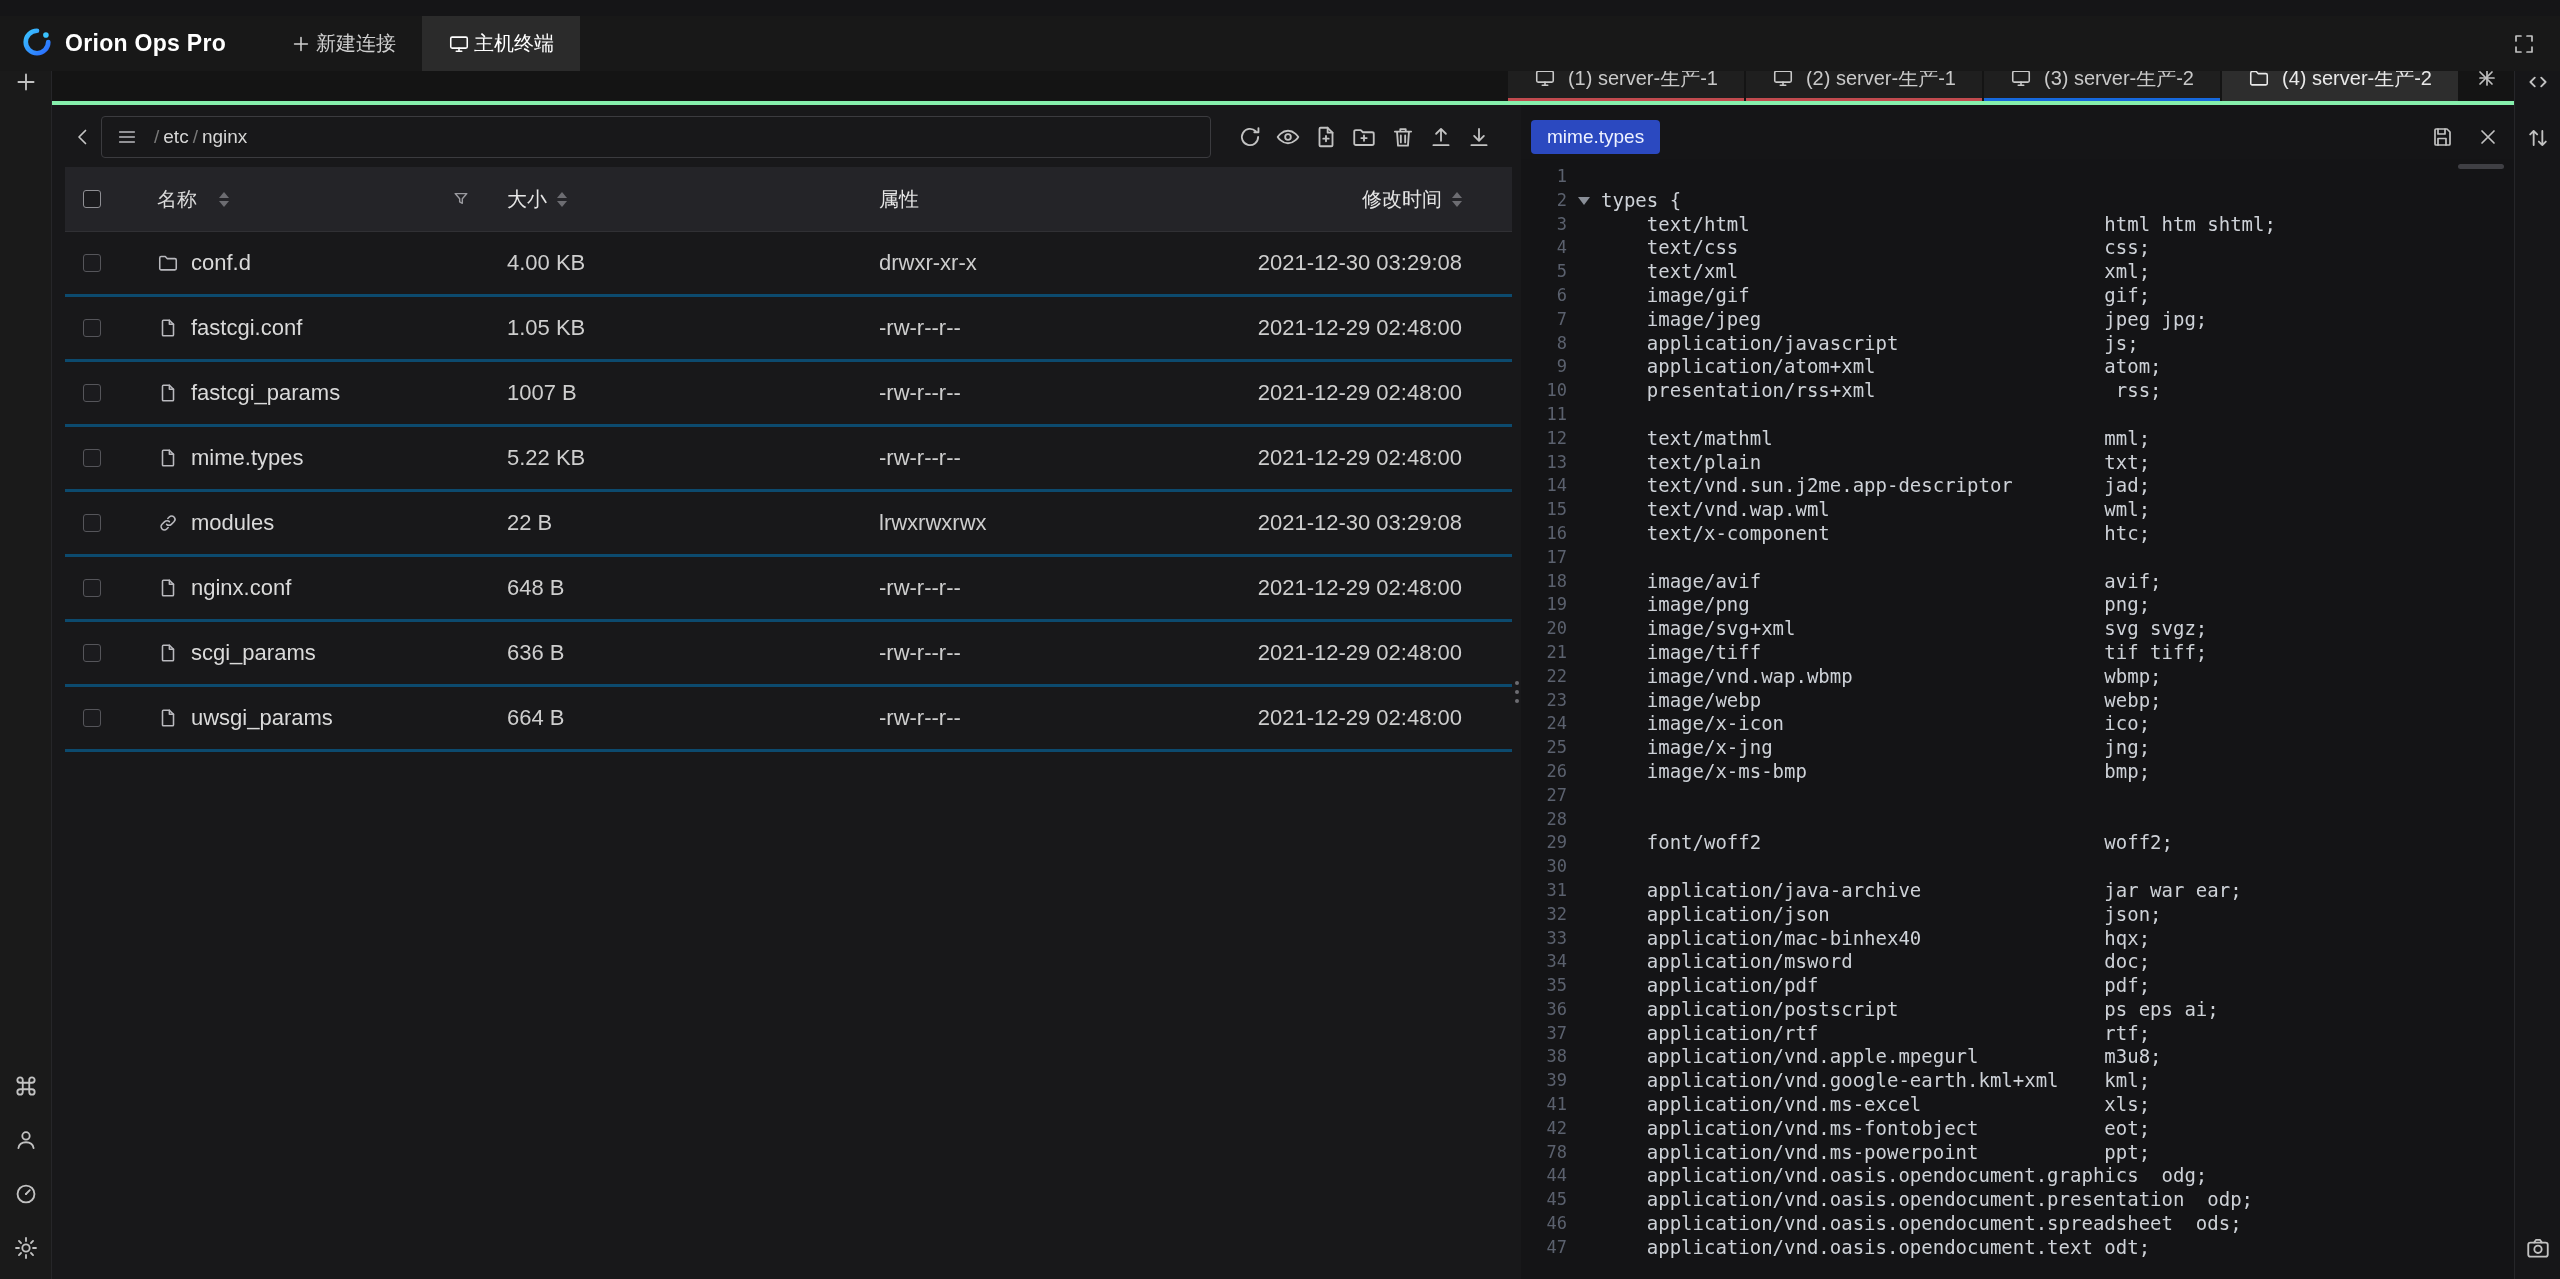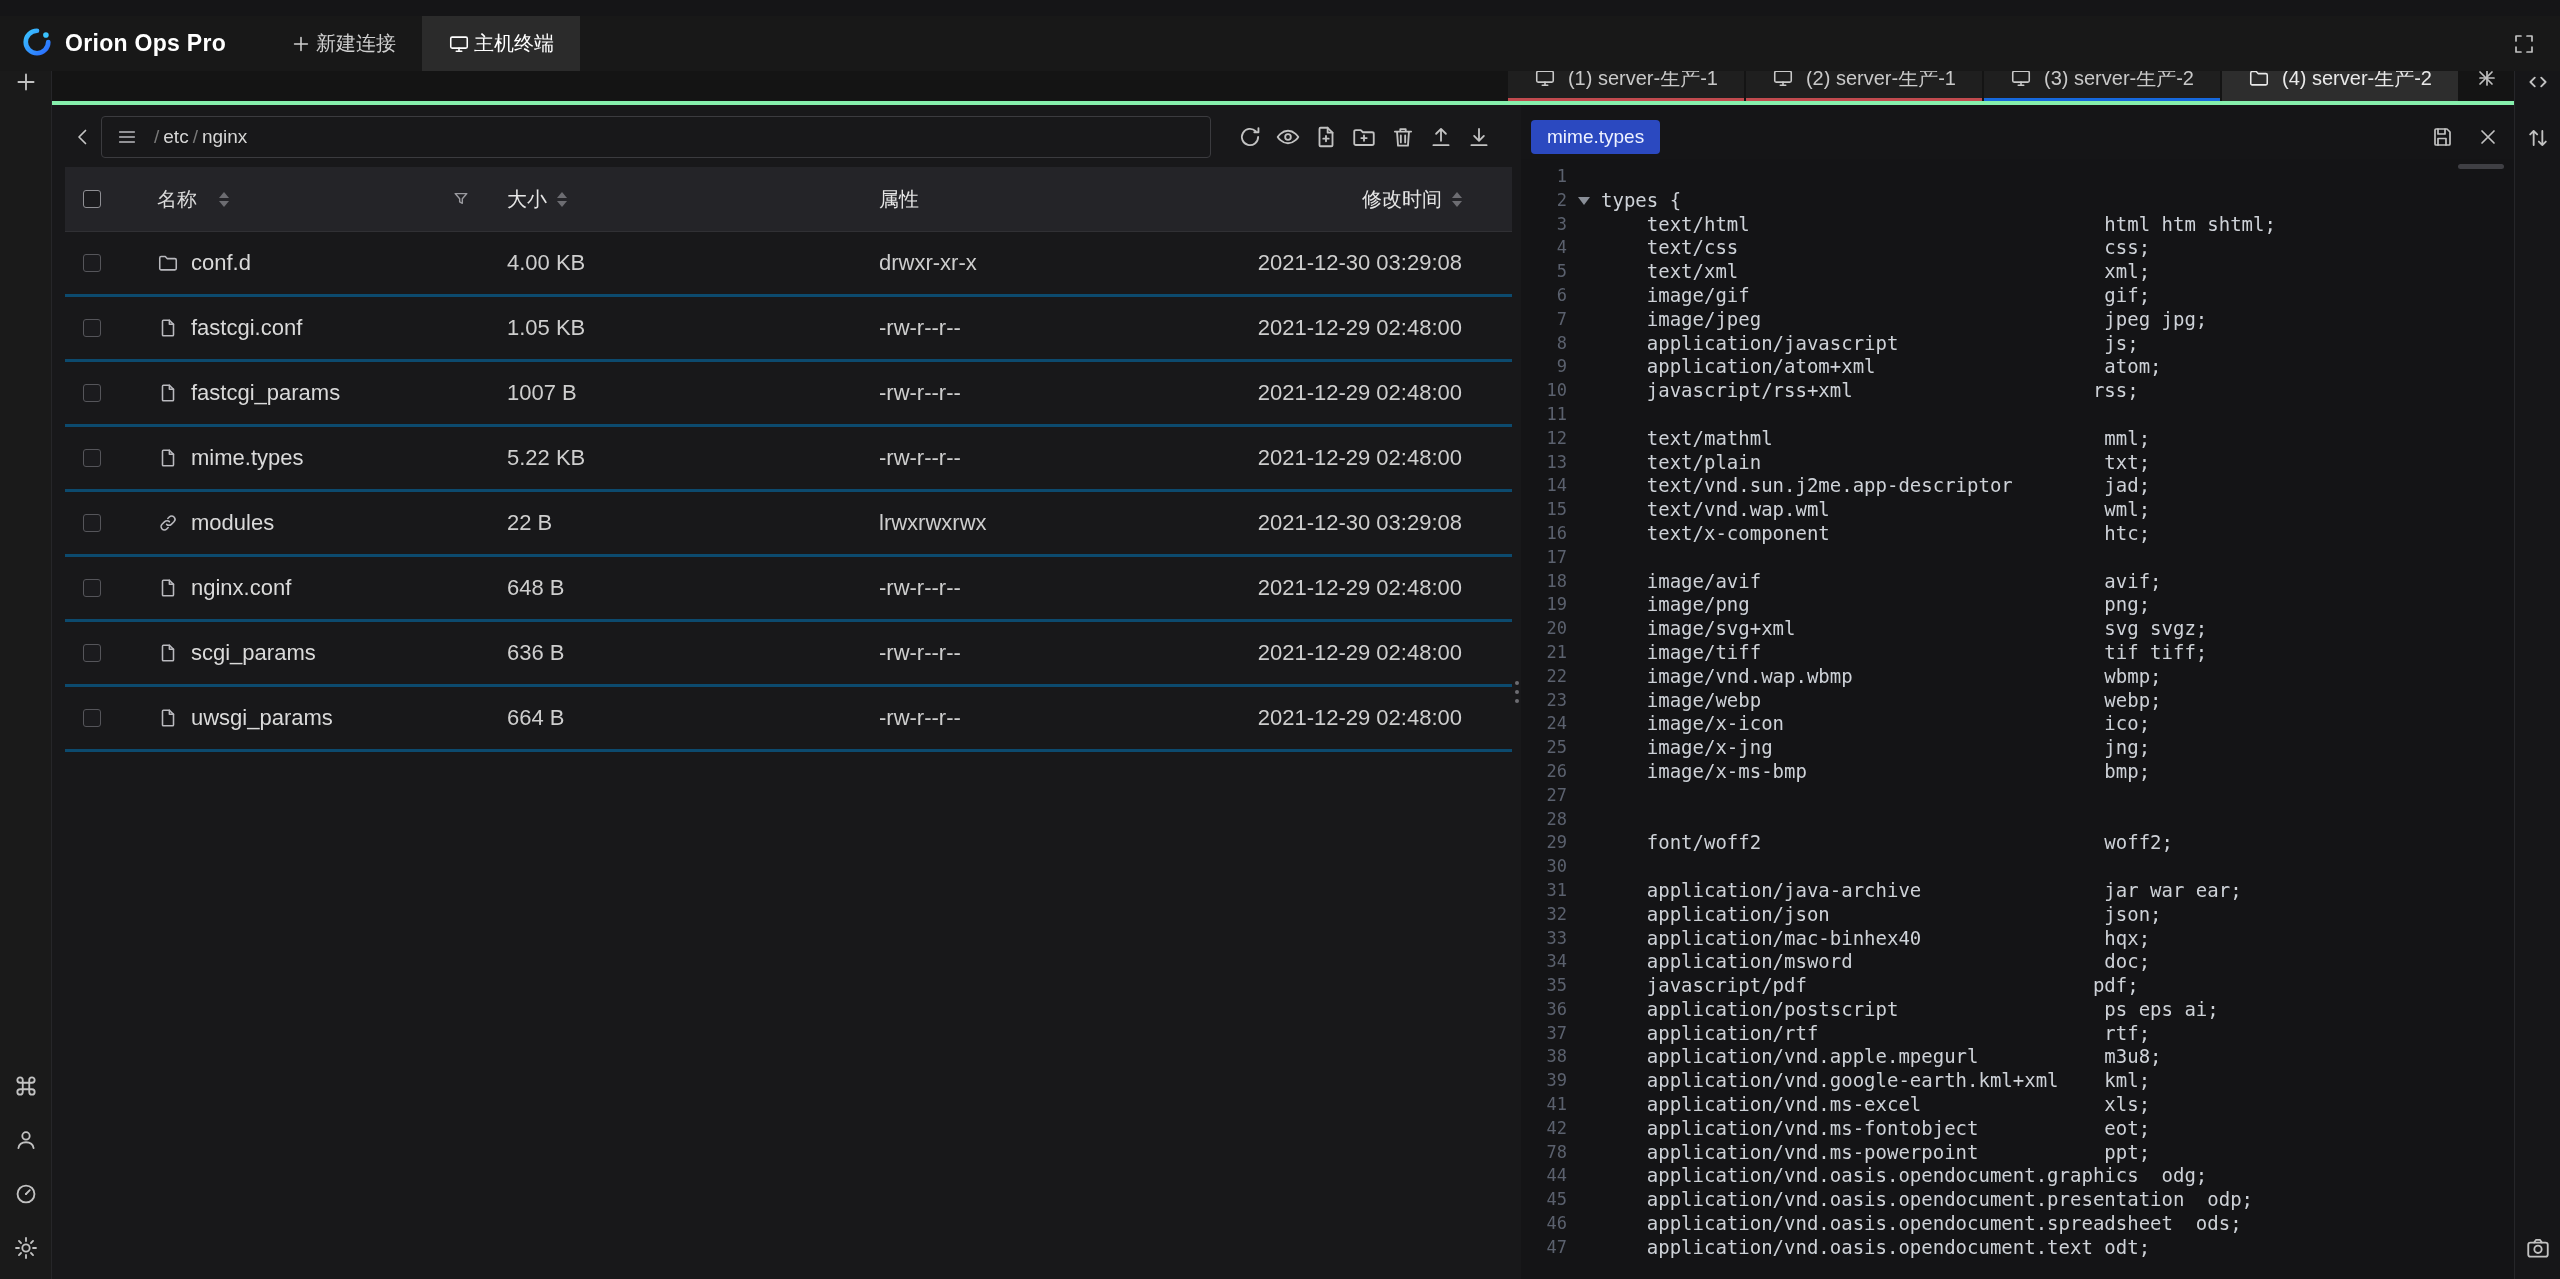--- a/index.html
+++ b/index.html
@@ -573,21 +573,21 @@
         <div id="code-lines">
             <div class="code-line"><span class="ln">1</span><span class="gutter"></span><span class="code"></span></div>
             <div class="code-line"><span class="ln">2</span><span class="gutter"><span class="fold"></span></span><span class="code">types {</span></div>
             <div class="code-line"><span class="ln">3</span><span class="gutter"></span><span class="code">    text/html                               html htm shtml;</span></div>
             <div class="code-line"><span class="ln">4</span><span class="gutter"></span><span class="code">    text/css                                css;</span></div>
             <div class="code-line"><span class="ln">5</span><span class="gutter"></span><span class="code">    text/xml                                xml;</span></div>
             <div class="code-line"><span class="ln">6</span><span class="gutter"></span><span class="code">    image/gif                               gif;</span></div>
             <div class="code-line"><span class="ln">7</span><span class="gutter"></span><span class="code">    image/jpeg                              jpeg jpg;</span></div>
             <div class="code-line"><span class="ln">8</span><span class="gutter"></span><span class="code">    application/javascript                  js;</span></div>
             <div class="code-line"><span class="ln">9</span><span class="gutter"></span><span class="code">    application/atom+xml                    atom;</span></div>
-            <div class="code-line"><span class="ln">10</span><span class="gutter"></span><span class="code">    javascript/rss+xml                     rss;</span></div>
+            <div class="code-line"><span class="ln">10</span><span class="gutter"></span><span class="code">    presentation/rss+xml                     rss;</span></div>
             <div class="code-line"><span class="ln">11</span><span class="gutter"></span><span class="code"></span></div>
             <div class="code-line"><span class="ln">12</span><span class="gutter"></span><span class="code">    text/mathml                             mml;</span></div>
             <div class="code-line"><span class="ln">13</span><span class="gutter"></span><span class="code">    text/plain                              txt;</span></div>
             <div class="code-line"><span class="ln">14</span><span class="gutter"></span><span class="code">    text/vnd.sun.j2me.app-descriptor        jad;</span></div>
             <div class="code-line"><span class="ln">15</span><span class="gutter"></span><span class="code">    text/vnd.wap.wml                        wml;</span></div>
             <div class="code-line"><span class="ln">16</span><span class="gutter"></span><span class="code">    text/x-component                        htc;</span></div>
             <div class="code-line"><span class="ln">17</span><span class="gutter"></span><span class="code"></span></div>
             <div class="code-line"><span class="ln">18</span><span class="gutter"></span><span class="code">    image/avif                              avif;</span></div>
             <div class="code-line"><span class="ln">19</span><span class="gutter"></span><span class="code">    image/png                               png;</span></div>
             <div class="code-line"><span class="ln">20</span><span class="gutter"></span><span class="code">    image/svg+xml                           svg svgz;</span></div>
@@ -598,21 +598,21 @@
             <div class="code-line"><span class="ln">25</span><span class="gutter"></span><span class="code">    image/x-jng                             jng;</span></div>
             <div class="code-line"><span class="ln">26</span><span class="gutter"></span><span class="code">    image/x-ms-bmp                          bmp;</span></div>
             <div class="code-line"><span class="ln">27</span><span class="gutter"></span><span class="code"></span></div>
             <div class="code-line"><span class="ln">28</span><span class="gutter"></span></div>
             <div class="code-line"><span class="ln">29</span><span class="gutter"></span><span class="code">    font/woff2                              woff2;</span></div>
             <div class="code-line"><span class="ln">30</span><span class="gutter"></span><span class="code"></span></div>
             <div class="code-line"><span class="ln">31</span><span class="gutter"></span><span class="code">    application/java-archive                jar war ear;</span></div>
             <div class="code-line"><span class="ln">32</span><span class="gutter"></span><span class="code">    application/json                        json;</span></div>
             <div class="code-line"><span class="ln">33</span><span class="gutter"></span><span class="code">    application/mac-binhex40                hqx;</span></div>
             <div class="code-line"><span class="ln">34</span><span class="gutter"></span><span class="code">    application/msword                      doc;</span></div>
-            <div class="code-line"><span class="ln">35</span><span class="gutter"></span><span class="code">    javascript/pdf                         pdf;</span></div>
+            <div class="code-line"><span class="ln">35</span><span class="gutter"></span><span class="code">    application/pdf                         pdf;</span></div>
             <div class="code-line"><span class="ln">36</span><span class="gutter"></span><span class="code">    application/postscript                  ps eps ai;</span></div>
             <div class="code-line"><span class="ln">37</span><span class="gutter"></span><span class="code">    application/rtf                         rtf;</span></div>
             <div class="code-line"><span class="ln">38</span><span class="gutter"></span><span class="code">    application/vnd.apple.mpegurl           m3u8;</span></div>
             <div class="code-line"><span class="ln">39</span><span class="gutter"></span><span class="code">    application/vnd.google-earth.kml+xml    kml;</span></div>
             <div class="code-line"><span class="ln">41</span><span class="gutter"></span><span class="code">    application/vnd.ms-excel                xls;</span></div>
             <div class="code-line"><span class="ln">42</span><span class="gutter"></span><span class="code">    application/vnd.ms-fontobject           eot;</span></div>
             <div class="code-line"><span class="ln">78</span><span class="gutter"></span><span class="code">    application/vnd.ms-powerpoint           ppt;</span></div>
             <div class="code-line"><span class="ln">44</span><span class="gutter"></span><span class="code">    application/vnd.oasis.opendocument.graphics  odg;</span></div>
             <div class="code-line"><span class="ln">45</span><span class="gutter"></span><span class="code">    application/vnd.oasis.opendocument.presentation  odp;</span></div>
             <div class="code-line"><span class="ln">46</span><span class="gutter"></span><span class="code">    application/vnd.oasis.opendocument.spreadsheet  ods;</span></div>

